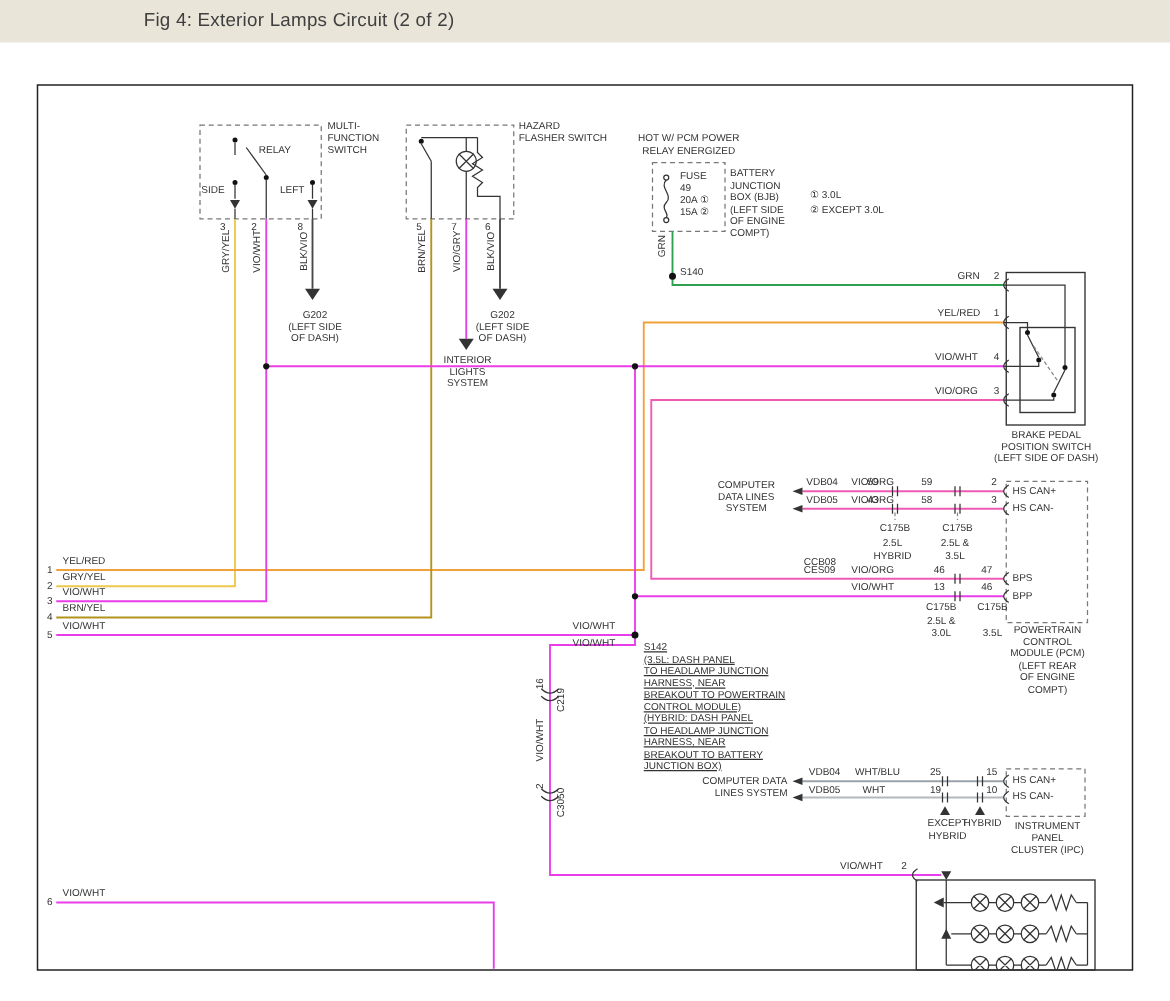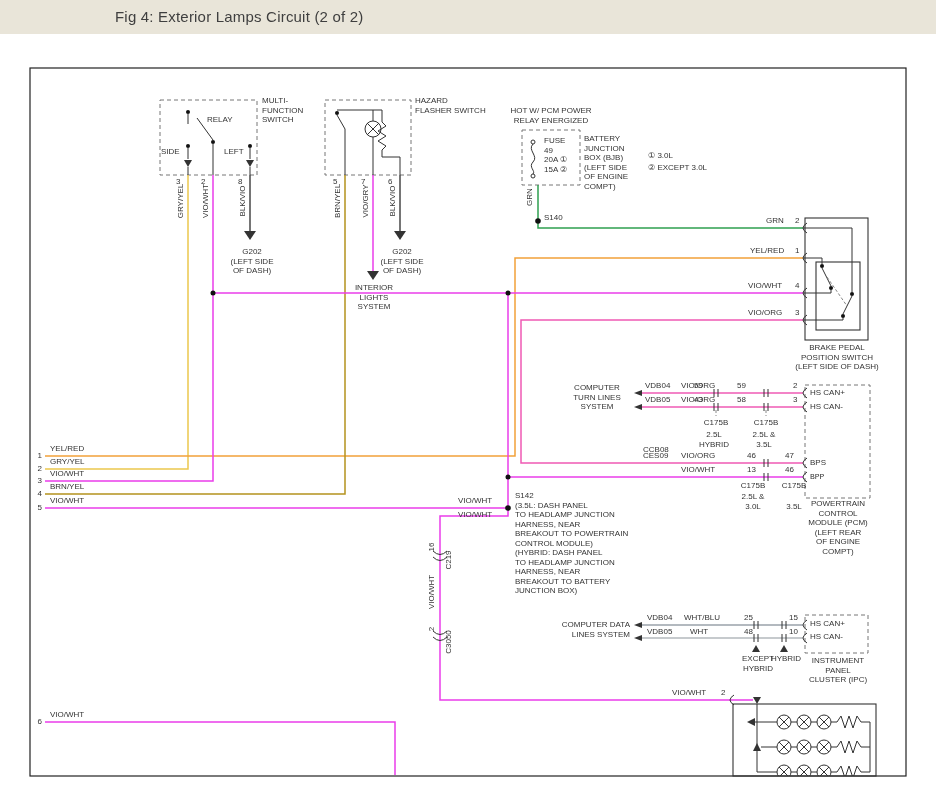--- a/index.html
+++ b/index.html
@@ -250,42 +250,42 @@
       <div class="lbl" style="left: 50px; top: 457px;">GRY/YEL</div>
       <div class="lbl r" style="left: 42px; top: 476px;">3</div>
       <div class="lbl" style="left: 50px; top: 469px;">VIO/WHT</div>
       <div class="lbl r" style="left: 42px; top: 489px;">4</div>
       <div class="lbl" style="left: 50px; top: 482px;">BRN/YEL</div>
       <div class="lbl r" style="left: 42px; top: 503px;">5</div>
       <div class="lbl" style="left: 50px; top: 496px;">VIO/WHT</div>
       <div class="lbl r" style="left: 42px; top: 717px;">6</div>
       <div class="lbl" style="left: 50px; top: 710px;">VIO/WHT</div>
       <div class="lbl c" style="left: 597px; top: 383px;">COMPUTER
-TURN LINES
+DATA LINES
 SYSTEM</div>
       <div class="lbl" style="left: 645px; top: 381px;">VDB04</div>
       <div class="lbl" style="left: 681px; top: 381px;">VIO/ORG</div>
       <div class="lbl" style="left: 694px; top: 381px;">59</div>
       <div class="lbl" style="left: 737px; top: 381px;">59</div>
       <div class="lbl" style="left: 793px; top: 381px;">2</div>
       <div class="lbl" style="left: 645px; top: 395px;">VDB05</div>
       <div class="lbl" style="left: 681px; top: 395px;">VIO/ORG</div>
       <div class="lbl" style="left: 694px; top: 395px;">43</div>
       <div class="lbl" style="left: 737px; top: 395px;">58</div>
       <div class="lbl" style="left: 793px; top: 395px;">3</div>
       <div class="lbl c u" style="left: 716px; top: 418px;">C175B</div>
       <div class="lbl c" style="left: 714px; top: 430px;">2.5L
 HYBRID</div>
       <div class="lbl c u" style="left: 766px; top: 418px;">C175B</div>
       <div class="lbl c" style="left: 764px; top: 430px;">2.5L &amp;
 3.5L</div>
       <div class="lbl" style="left: 810px; top: 388px;">HS CAN+</div>
       <div class="lbl" style="left: 810px; top: 402px;">HS CAN-</div>
       <div class="lbl" style="left: 810px; top: 458px;">BPS</div>
-      <div class="lbl" style="left: 810px; top: 472px; font-family: Liberation Mono, monospace;">BPP</div>
+      <div class="lbl" style="left: 810px; top: 472px;">BPP</div>
       <div class="lbl" style="left: 643px; top: 451px;">CES09</div>
       <div class="lbl" style="left: 681px; top: 451px;">VIO/ORG</div>
       <div class="lbl" style="left: 747px; top: 451px;">46</div>
       <div class="lbl" style="left: 785px; top: 451px; text-align: right;">47</div>
       <div class="lbl" style="left: 643px; top: 445px;">CCB08</div>
       <div class="lbl" style="left: 681px; top: 465px;">VIO/WHT</div>
       <div class="lbl" style="left: 747px; top: 465px;">13</div>
       <div class="lbl" style="left: 785px; top: 465px;">46</div>
       <div class="lbl c u" style="left: 753px; top: 481px;">C175B</div>
       <div class="lbl c u" style="left: 794px; top: 481px;">C175B</div>
@@ -293,21 +293,21 @@
 3.0L</div>
       <div class="lbl c" style="left: 794px; top: 502px;">3.5L</div>
       <div class="lbl c" style="left: 838px; top: 499px;">POWERTRAIN
 CONTROL
 MODULE (PCM)
 (LEFT REAR
 OF ENGINE
 COMPT)</div>
       <div class="lbl" style="left: 458px; top: 496px;">VIO/WHT</div>
       <div class="lbl" style="left: 458px; top: 510px;">VIO/WHT</div>
-      <div class="lbl" style="left: 515px; top: 491px;">S142
+      <div class="lbl" style="left: 515px; top: 513px; text-decoration: underline;">S142
 (3.5L: DASH PANEL
 TO HEADLAMP JUNCTION
 HARNESS, NEAR
 BREAKOUT TO POWERTRAIN
 CONTROL MODULE)
 (HYBRID: DASH PANEL
 TO HEADLAMP JUNCTION
 HARNESS, NEAR
 BREAKOUT TO BATTERY
 JUNCTION BOX)</div>
@@ -317,21 +317,21 @@
       <div class="lbl v" style="left: 432px; top: 629px;">2</div>
       <div class="lbl v" style="left: 449px; top: 642px;">C3050</div>
       <div class="lbl r" style="left: 630px; top: 620px;">COMPUTER DATA
 LINES SYSTEM</div>
       <div class="lbl" style="left: 647px; top: 613px;">VDB04</div>
       <div class="lbl" style="left: 684px; top: 613px;">WHT/BLU</div>
       <div class="lbl" style="left: 744px; top: 613px;">25</div>
       <div class="lbl" style="left: 789px; top: 613px;">15</div>
       <div class="lbl" style="left: 647px; top: 627px;">VDB05</div>
       <div class="lbl" style="left: 690px; top: 627px;">WHT</div>
-      <div class="lbl" style="left: 744px; top: 627px;">48</div>
+      <div class="lbl" style="left: 744px; top: 627px;">19</div>
       <div class="lbl" style="left: 789px; top: 627px;">10</div>
       <div class="lbl c" style="left: 758px; top: 654px;">EXCEPT
 HYBRID</div>
       <div class="lbl c" style="left: 786px; top: 654px;">HYBRID</div>
       <div class="lbl" style="left: 810px; top: 619px;">HS CAN+</div>
       <div class="lbl" style="left: 810px; top: 632px;">HS CAN-</div>
       <div class="lbl c" style="left: 838px; top: 656px;">INSTRUMENT
 PANEL
 CLUSTER (IPC)</div>
       <div class="lbl" style="left: 672px; top: 688px;">VIO/WHT</div>

